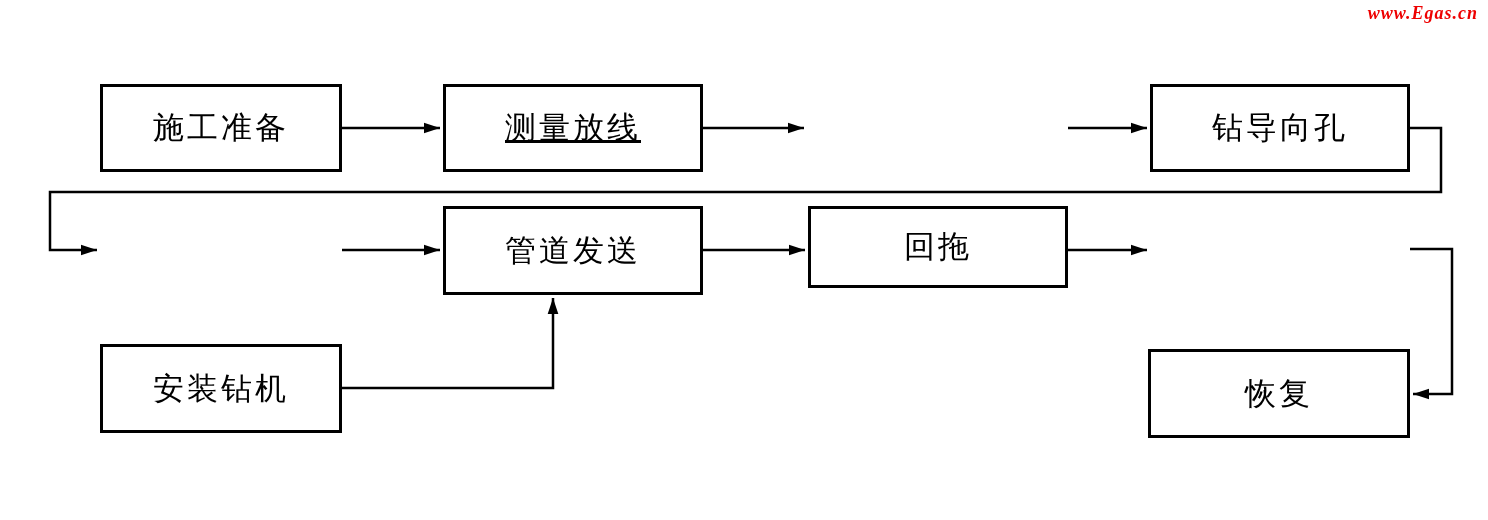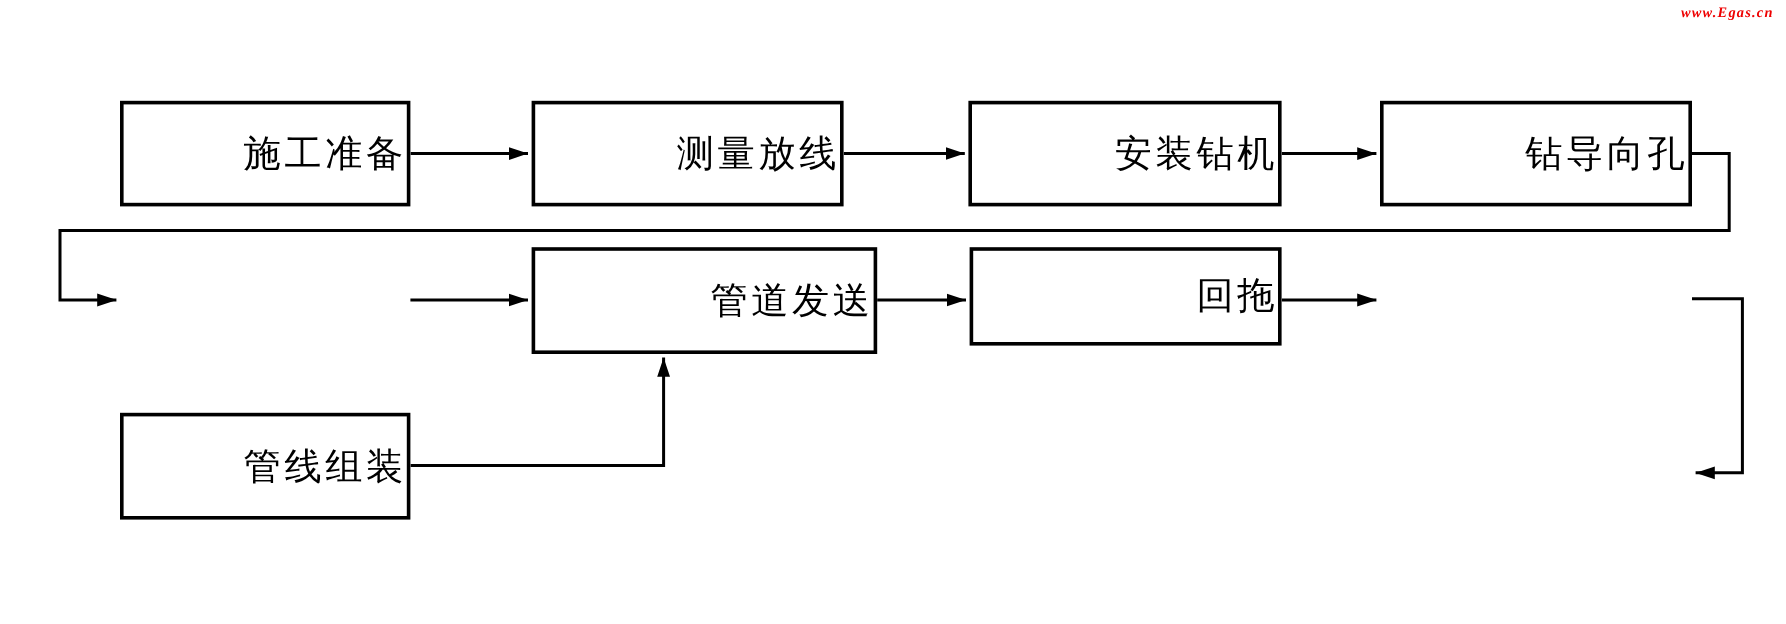--- a/index.html
+++ b/index.html
@@ -8,27 +8,27 @@
     font-family: "Liberation Serif", "DejaVu Serif", serif;
   }
   #canvas {
     position: relative; width: 1488px; height: 520px;
     background: #ffffff; overflow: hidden;
   }
   svg.connectors { position: absolute; left: 0; top: 0; }
   .node {
     position: absolute; box-sizing: border-box;
     background: #ffffff; border: 3px solid #000000;
-    display: flex; align-items: center; justify-content: flex-end;
+    display: flex; align-items: center; justify-content: center;
     font-size: 31px; color: #000000; letter-spacing: 3px;
     white-space: nowrap;
   }
   .watermark {
     position: absolute; top: 3px; right: 10px;
-    color: #ee0000; font-size: 12px; font-weight: bold; font-style: italic;
+    color: #ee0000; font-size: 18px; font-weight: bold; font-style: italic;
     letter-spacing: 1px;
     text-align: center;
   }
 </style>
 </head>
 <body>
 
 <div id="canvas">
 
   <svg class="connectors" width="1488" height="520" viewBox="0 0 1488 520">
@@ -47,42 +47,42 @@
       <path d="M1068,250 L1147,250" marker-end="url(#arrow)"></path>
       <path d="M1410,249 L1452,249 L1452,394 L1413,394" marker-end="url(#arrow)"></path>
       <path d="M342,388 L553,388 L553,298" marker-end="url(#arrow)"></path>
     </g>
   </svg>
 
   <div class="node" style="left:100px; top:84px; width:242px; height:88px;">
     <span>施工准备</span>
   </div>
 
-  <div class="node" style="left:443px; top:84px; width:260px; height:88px;">
+  <div class="node" style="left:443px; top:84px; width:260px; height:88px;text-decoration:underline;">
     <span>测量放线</span>
   </div>
 
-  <div class="node" style="left:807px; top:84px; width:261px; height:88px;">
-    <span>安装钻机</span>
-  </div>
 
   <div class="node" style="left:1150px; top:84px; width:260px; height:88px;">
     <span>钻导向孔</span>
   </div>
 
 
-  <div class="node" style="left:443px; top:206px; width:288px; height:89px;">
+  <div class="node" style="left:443px; top:206px; width:260px; height:89px;">
     <span>管道发送</span>
   </div>
 
   <div class="node" style="left:808px; top:206px; width:260px; height:82px;">
     <span>回拖</span>
   </div>
 
 
   <div class="node" style="left:100px; top:344px; width:242px; height:89px;">
-    <span>管线组装</span>
+    <span>安装钻机</span>
   </div>
 
+  <div class="node" style="left:1148px; top:349px; width:262px; height:89px;">
+    <span>恢复</span>
+  </div>
 
   <div class="watermark">www.Egas.cn</div>
 
 </div>
 
 </body></html>

